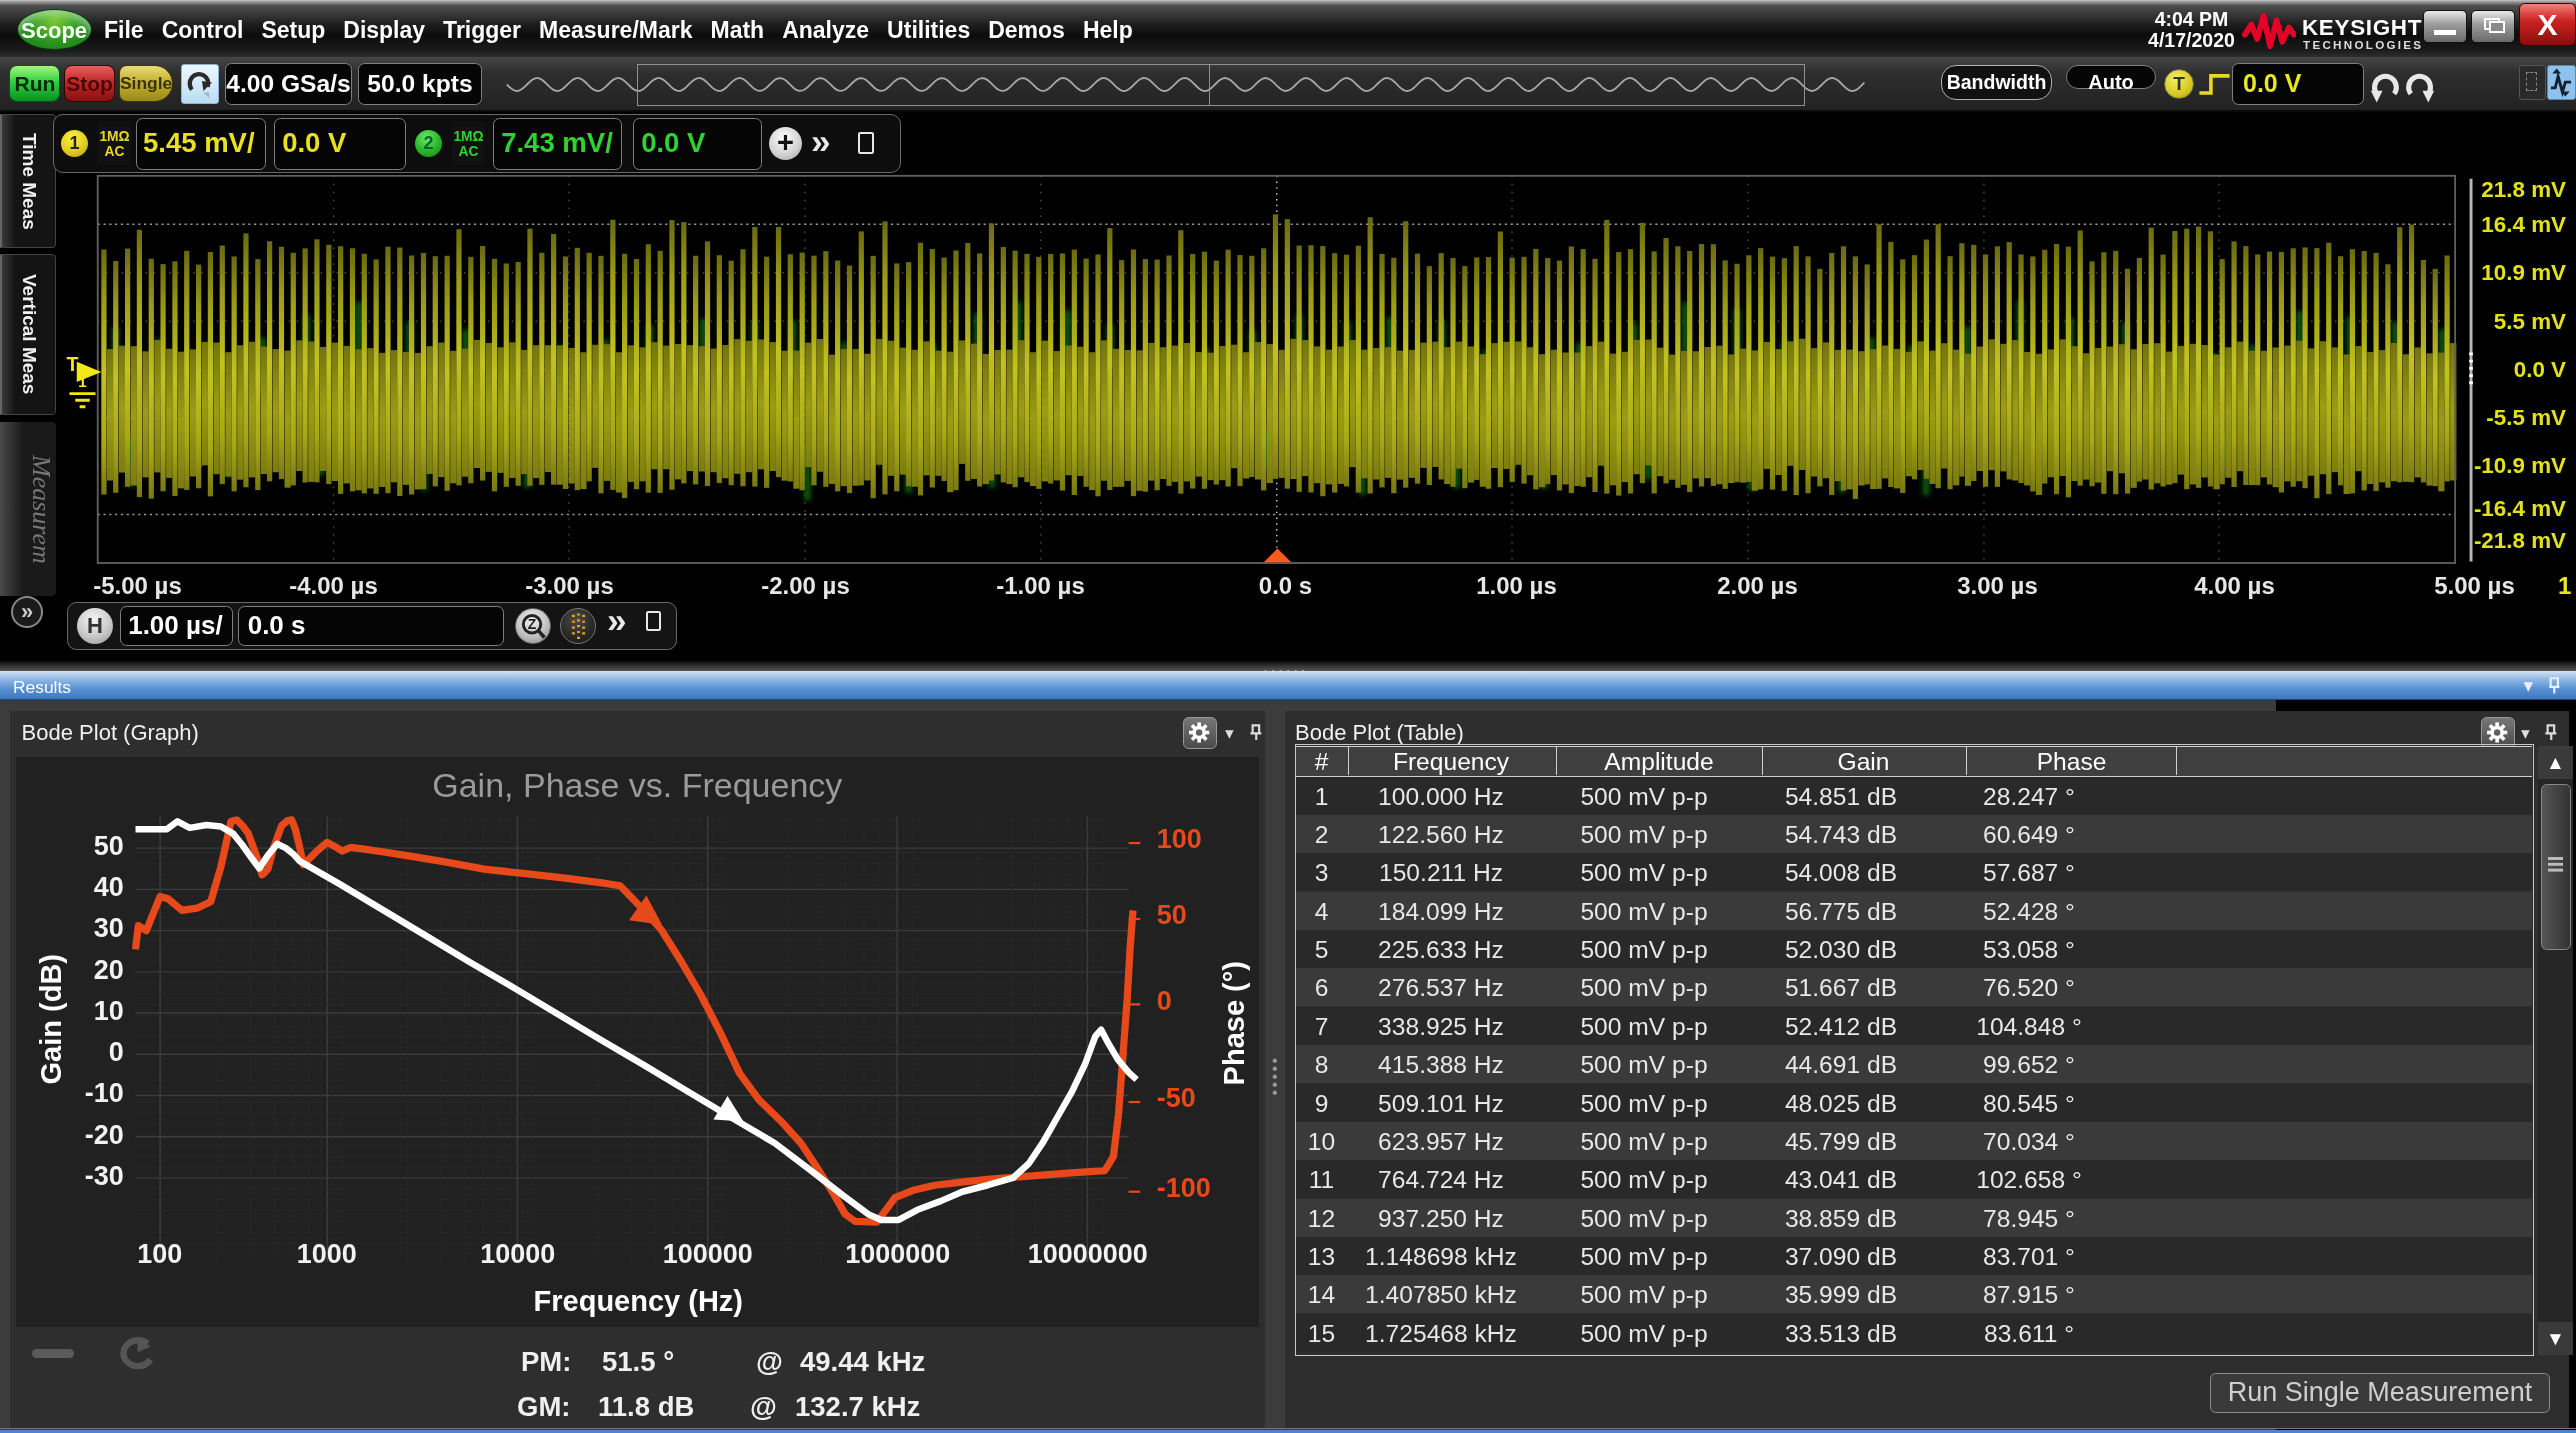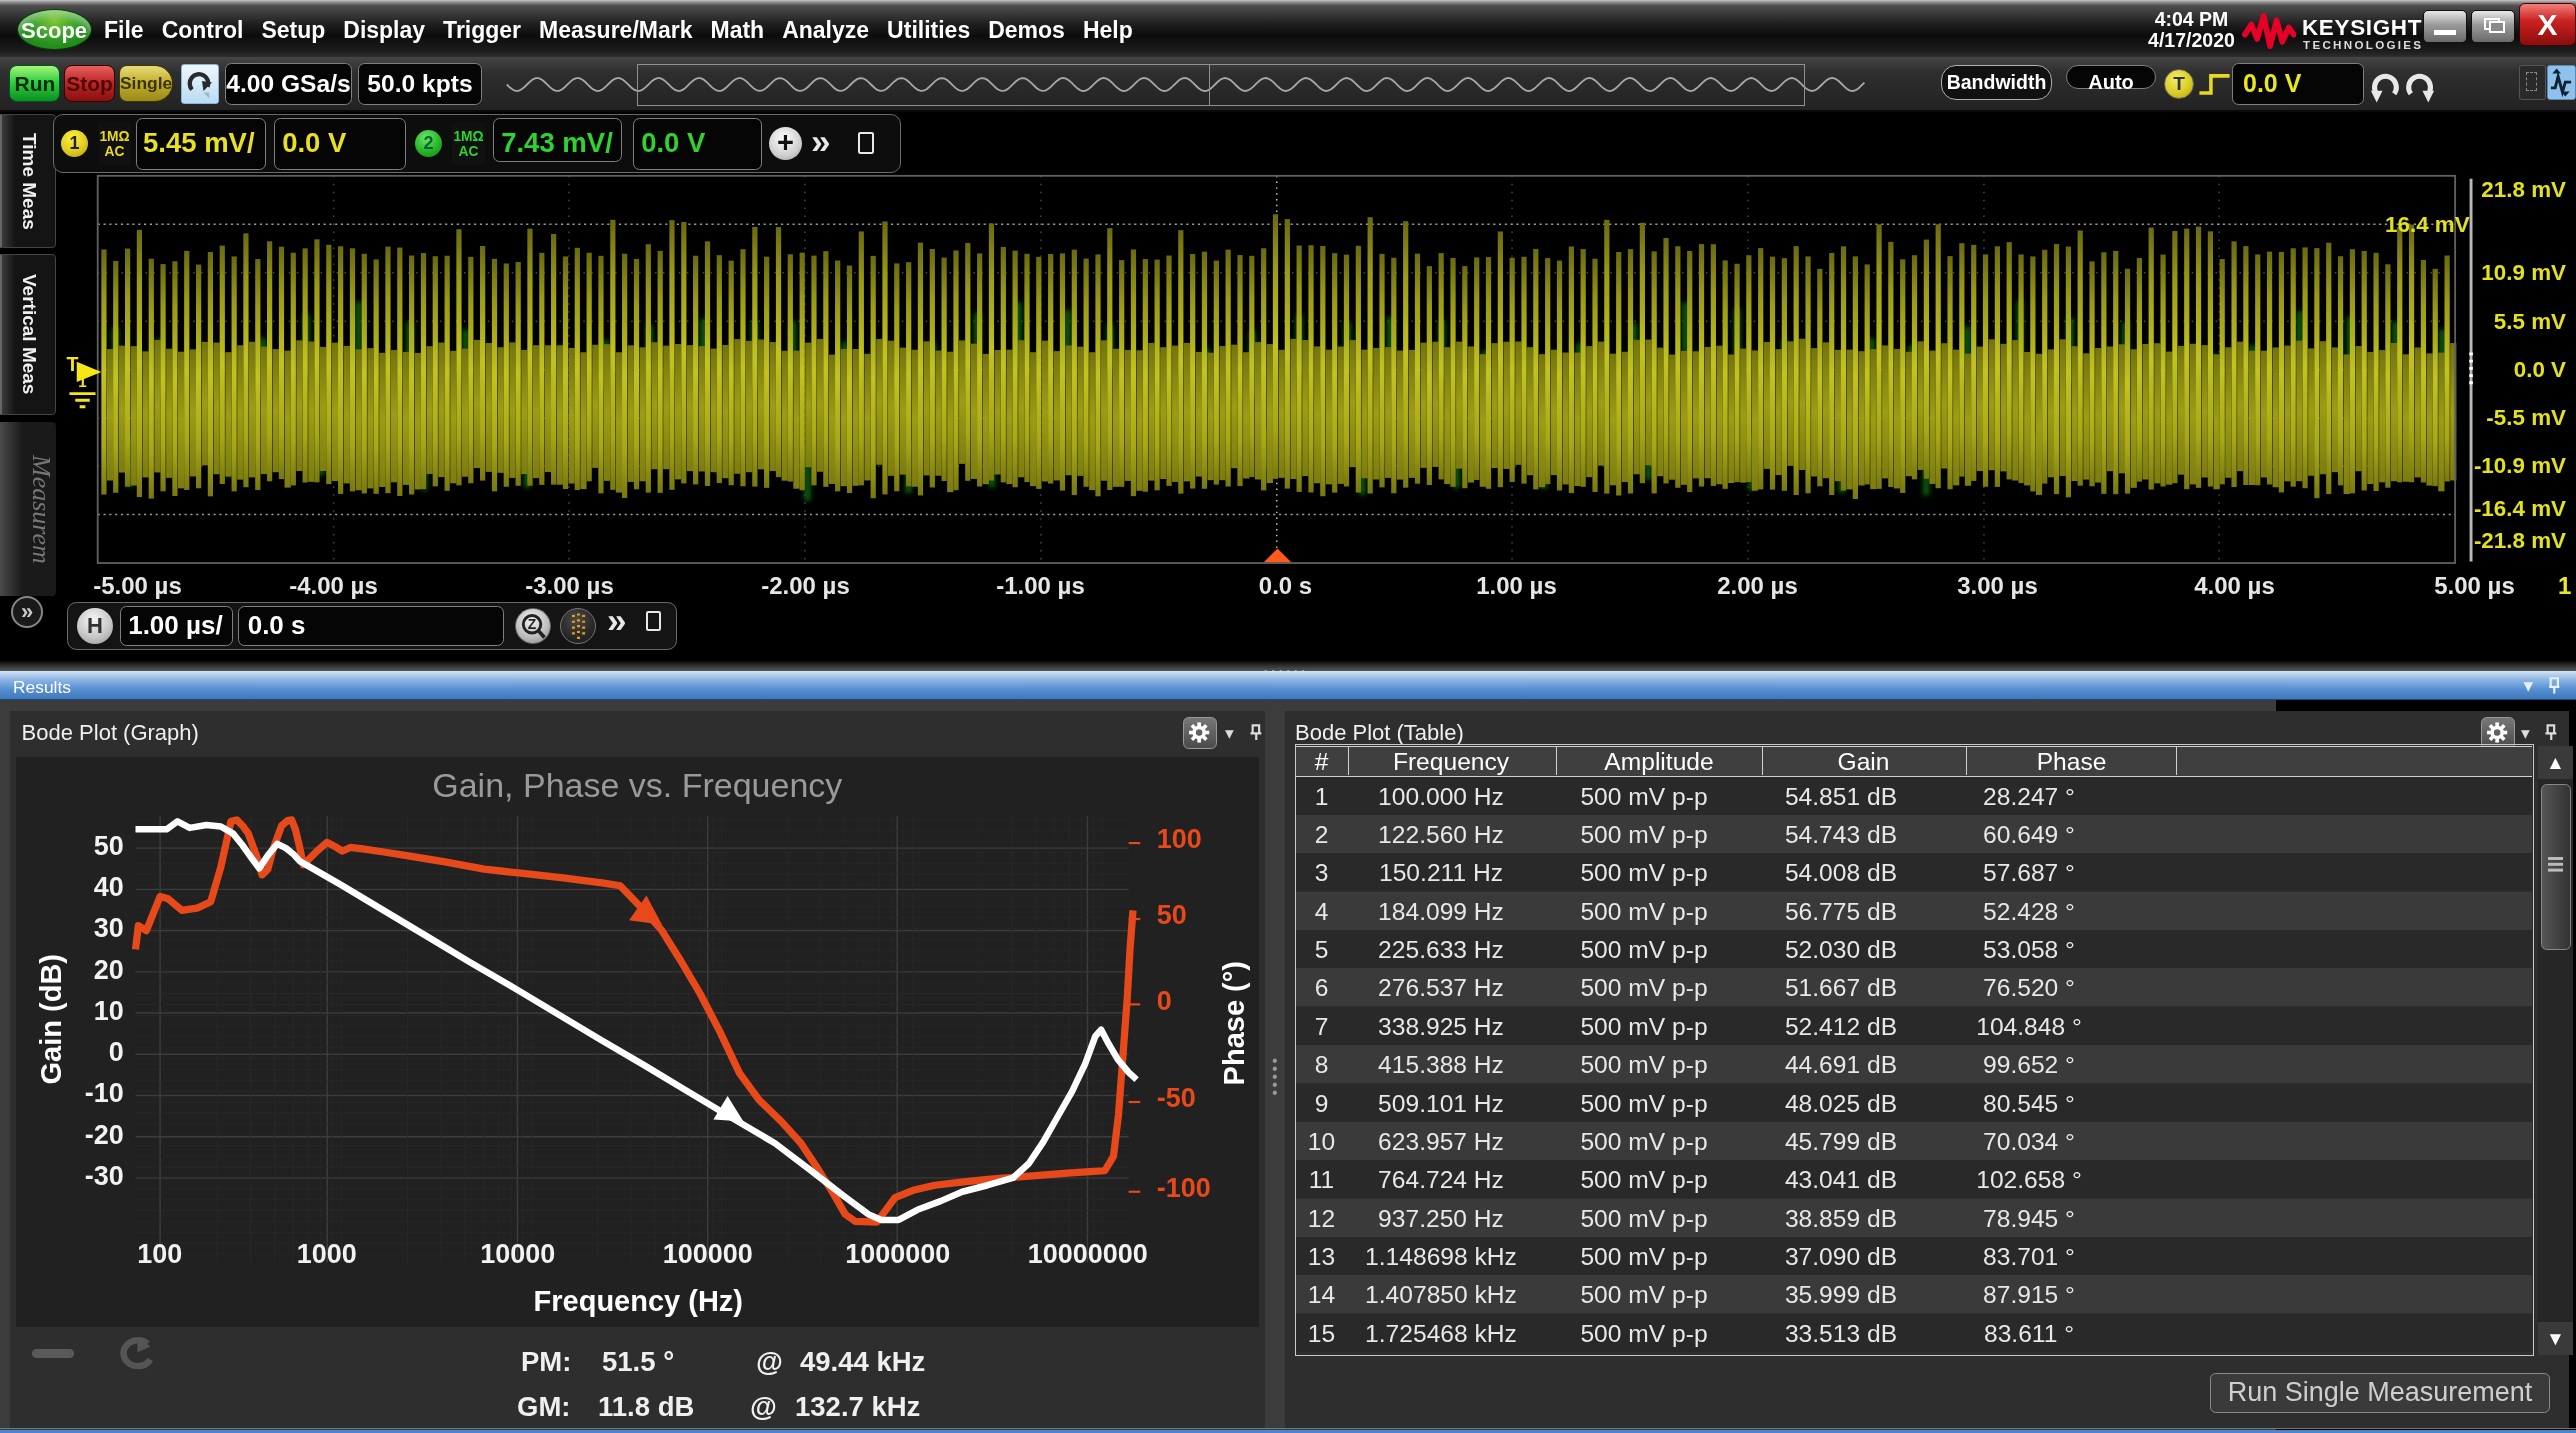--- a/index.html
+++ b/index.html
@@ -105,21 +105,21 @@
   <div class="abs" style="left:61px;top:18px;width:27px;height:27px;border-radius:50%;
    background:radial-gradient(circle at 42% 30%,#fdf23a,#e0cc20 55%,#b09a10);color:#222;font-size:18px;font-weight:bold;text-align:center;line-height:27px">1</div>
   <div class="abs" style="left:98px;top:10px;width:33px;height:43px;background:#111;border-radius:3.6px;color:#e8d820;
    font-size:13.8px;font-weight:bold;text-align:center;line-height:15px;padding-top:6.5px">1MΩ<br>AC</div>
   <div class="box" style="left:136px;top:5.8px;width:130px;height:52px;font-size:27.5px;font-weight:bold;color:#e8e020;padding-left:6px;line-height:48px;white-space:nowrap">5.45 mV/</div>
   <div class="box" style="left:274px;top:5.8px;width:132px;height:52px;font-size:27.5px;font-weight:bold;color:#e8e020;padding-left:7.2px;line-height:48px;white-space:nowrap">0.0 V</div>
   <div class="abs" style="left:415px;top:18px;width:27px;height:27px;border-radius:50%;
    background:radial-gradient(circle at 42% 30%,#6ae86a,#28b428 55%,#108010);color:#063;font-size:18px;font-weight:bold;text-align:center;line-height:27px">2</div>
   <div class="abs" style="left:452px;top:10px;width:33px;height:43px;background:#111;border-radius:3.6px;color:#2fd32f;
    font-size:13.8px;font-weight:bold;text-align:center;line-height:15px;padding-top:6.5px">1MΩ<br>AC</div>
-  <div class="box" style="left:493px;top:5.8px;width:129px;height:44px;font-size:27.5px;font-weight:bold;color:#2fd32f;padding-left:7.2px;line-height:48px;white-space:nowrap">7.43 mV/</div>
+  <div class="box" style="left:493px;top:5.8px;width:129px;height:52px;font-size:27.5px;font-weight:bold;color:#2fd32f;padding-left:7.2px;line-height:48px;white-space:nowrap">7.43 mV/</div>
   <div class="box" style="left:633px;top:5.8px;width:129px;height:52px;font-size:27.5px;font-weight:bold;color:#2fd32f;padding-left:7.2px;line-height:48px;white-space:nowrap">0.0 V</div>
   <div class="abs" style="left:769px;top:15px;width:33px;height:33px;border-radius:50%;
    background:radial-gradient(circle at 45% 35%,#fff,#cfcfcf 60%,#9a9a9a);color:#111;font-size:29px;font-weight:bold;text-align:center;line-height:31px">+</div>
   <div class="abs" style="left:811px;top:8.7px;color:#e8e8e8;font-size:35px;font-weight:bold">»</div>
   <div class="abs" style="left:858px;top:19.5px;width:16px;height:22px;border:2.9px solid #e8e8e8;border-radius:2.2px"></div>
 
   <svg style="position:absolute;left:0;top:0" width="2576" height="559" viewBox="0 155 3559 772">
 <defs>
 <linearGradient id="yg" x1="0" y1="0" x2="0" y2="1">
  <stop offset="0" stop-color="#6a6a10"></stop>
@@ -636,21 +636,21 @@
  <text x="108" y="535" font-size="21" font-weight="bold">1</text>
 </g>
 <g stroke="#f5e615" stroke-width="4" fill="none">
  <path d="M96 544 h36 M104 553 h20 M110 562 h8"></path>
 </g>
 <path d="M1746 777 L1784 777 L1765 758 Z" fill="#ff5a1e"></path>
 <line x1="3414" y1="247" x2="3414" y2="776" stroke="#b8b8b8" stroke-width="4"></line>
 <line x1="3414" y1="487" x2="3414" y2="537" stroke="#ffffff" stroke-width="5" stroke-dasharray="4 6"></line>
 </svg>
   <div style="position:absolute;right:10px;top:65px;width:181px;text-align:right;color:#e2e21a;font-size:22.4px;font-weight:bold">21.8 mV</div>
-    <div style="position:absolute;right:10px;top:100px;width:181px;color:#e2e21a;font-size:22.4px;font-weight:bold">16.4 mV</div>
+    <div style="position:absolute;right:10px;top:100px;width:181px;text-align:right;color:#e2e21a;font-size:22.4px;font-weight:bold">16.4 mV</div>
     <div style="position:absolute;right:10px;top:148px;width:181px;text-align:right;color:#e2e21a;font-size:22.4px;font-weight:bold">10.9 mV</div>
     <div style="position:absolute;right:10px;top:197px;width:181px;text-align:right;color:#e2e21a;font-size:22.4px;font-weight:bold">5.5 mV</div>
     <div style="position:absolute;right:10px;top:245px;width:181px;text-align:right;color:#e2e21a;font-size:22.4px;font-weight:bold">0.0 V</div>
     <div style="position:absolute;right:10px;top:293px;width:181px;text-align:right;color:#e2e21a;font-size:22.4px;font-weight:bold">-5.5 mV</div>
     <div style="position:absolute;right:10px;top:341px;width:181px;text-align:right;color:#e2e21a;font-size:22.4px;font-weight:bold">-10.9 mV</div>
     <div style="position:absolute;right:10px;top:384px;width:181px;text-align:right;color:#e2e21a;font-size:22.4px;font-weight:bold">-16.4 mV</div>
     <div style="position:absolute;right:10px;top:416px;width:181px;text-align:right;color:#e2e21a;font-size:22.4px;font-weight:bold">-21.8 mV</div>
   <div style="position:absolute;left:58px;top:460px;width:159px;text-align:center;color:#e6e6e6;font-size:24px;font-weight:bold">-5.00 µs</div>
     <div style="position:absolute;left:254px;top:460px;width:159px;text-align:center;color:#e6e6e6;font-size:24px;font-weight:bold">-4.00 µs</div>
     <div style="position:absolute;left:490px;top:460px;width:159px;text-align:center;color:#e6e6e6;font-size:24px;font-weight:bold">-3.00 µs</div>

